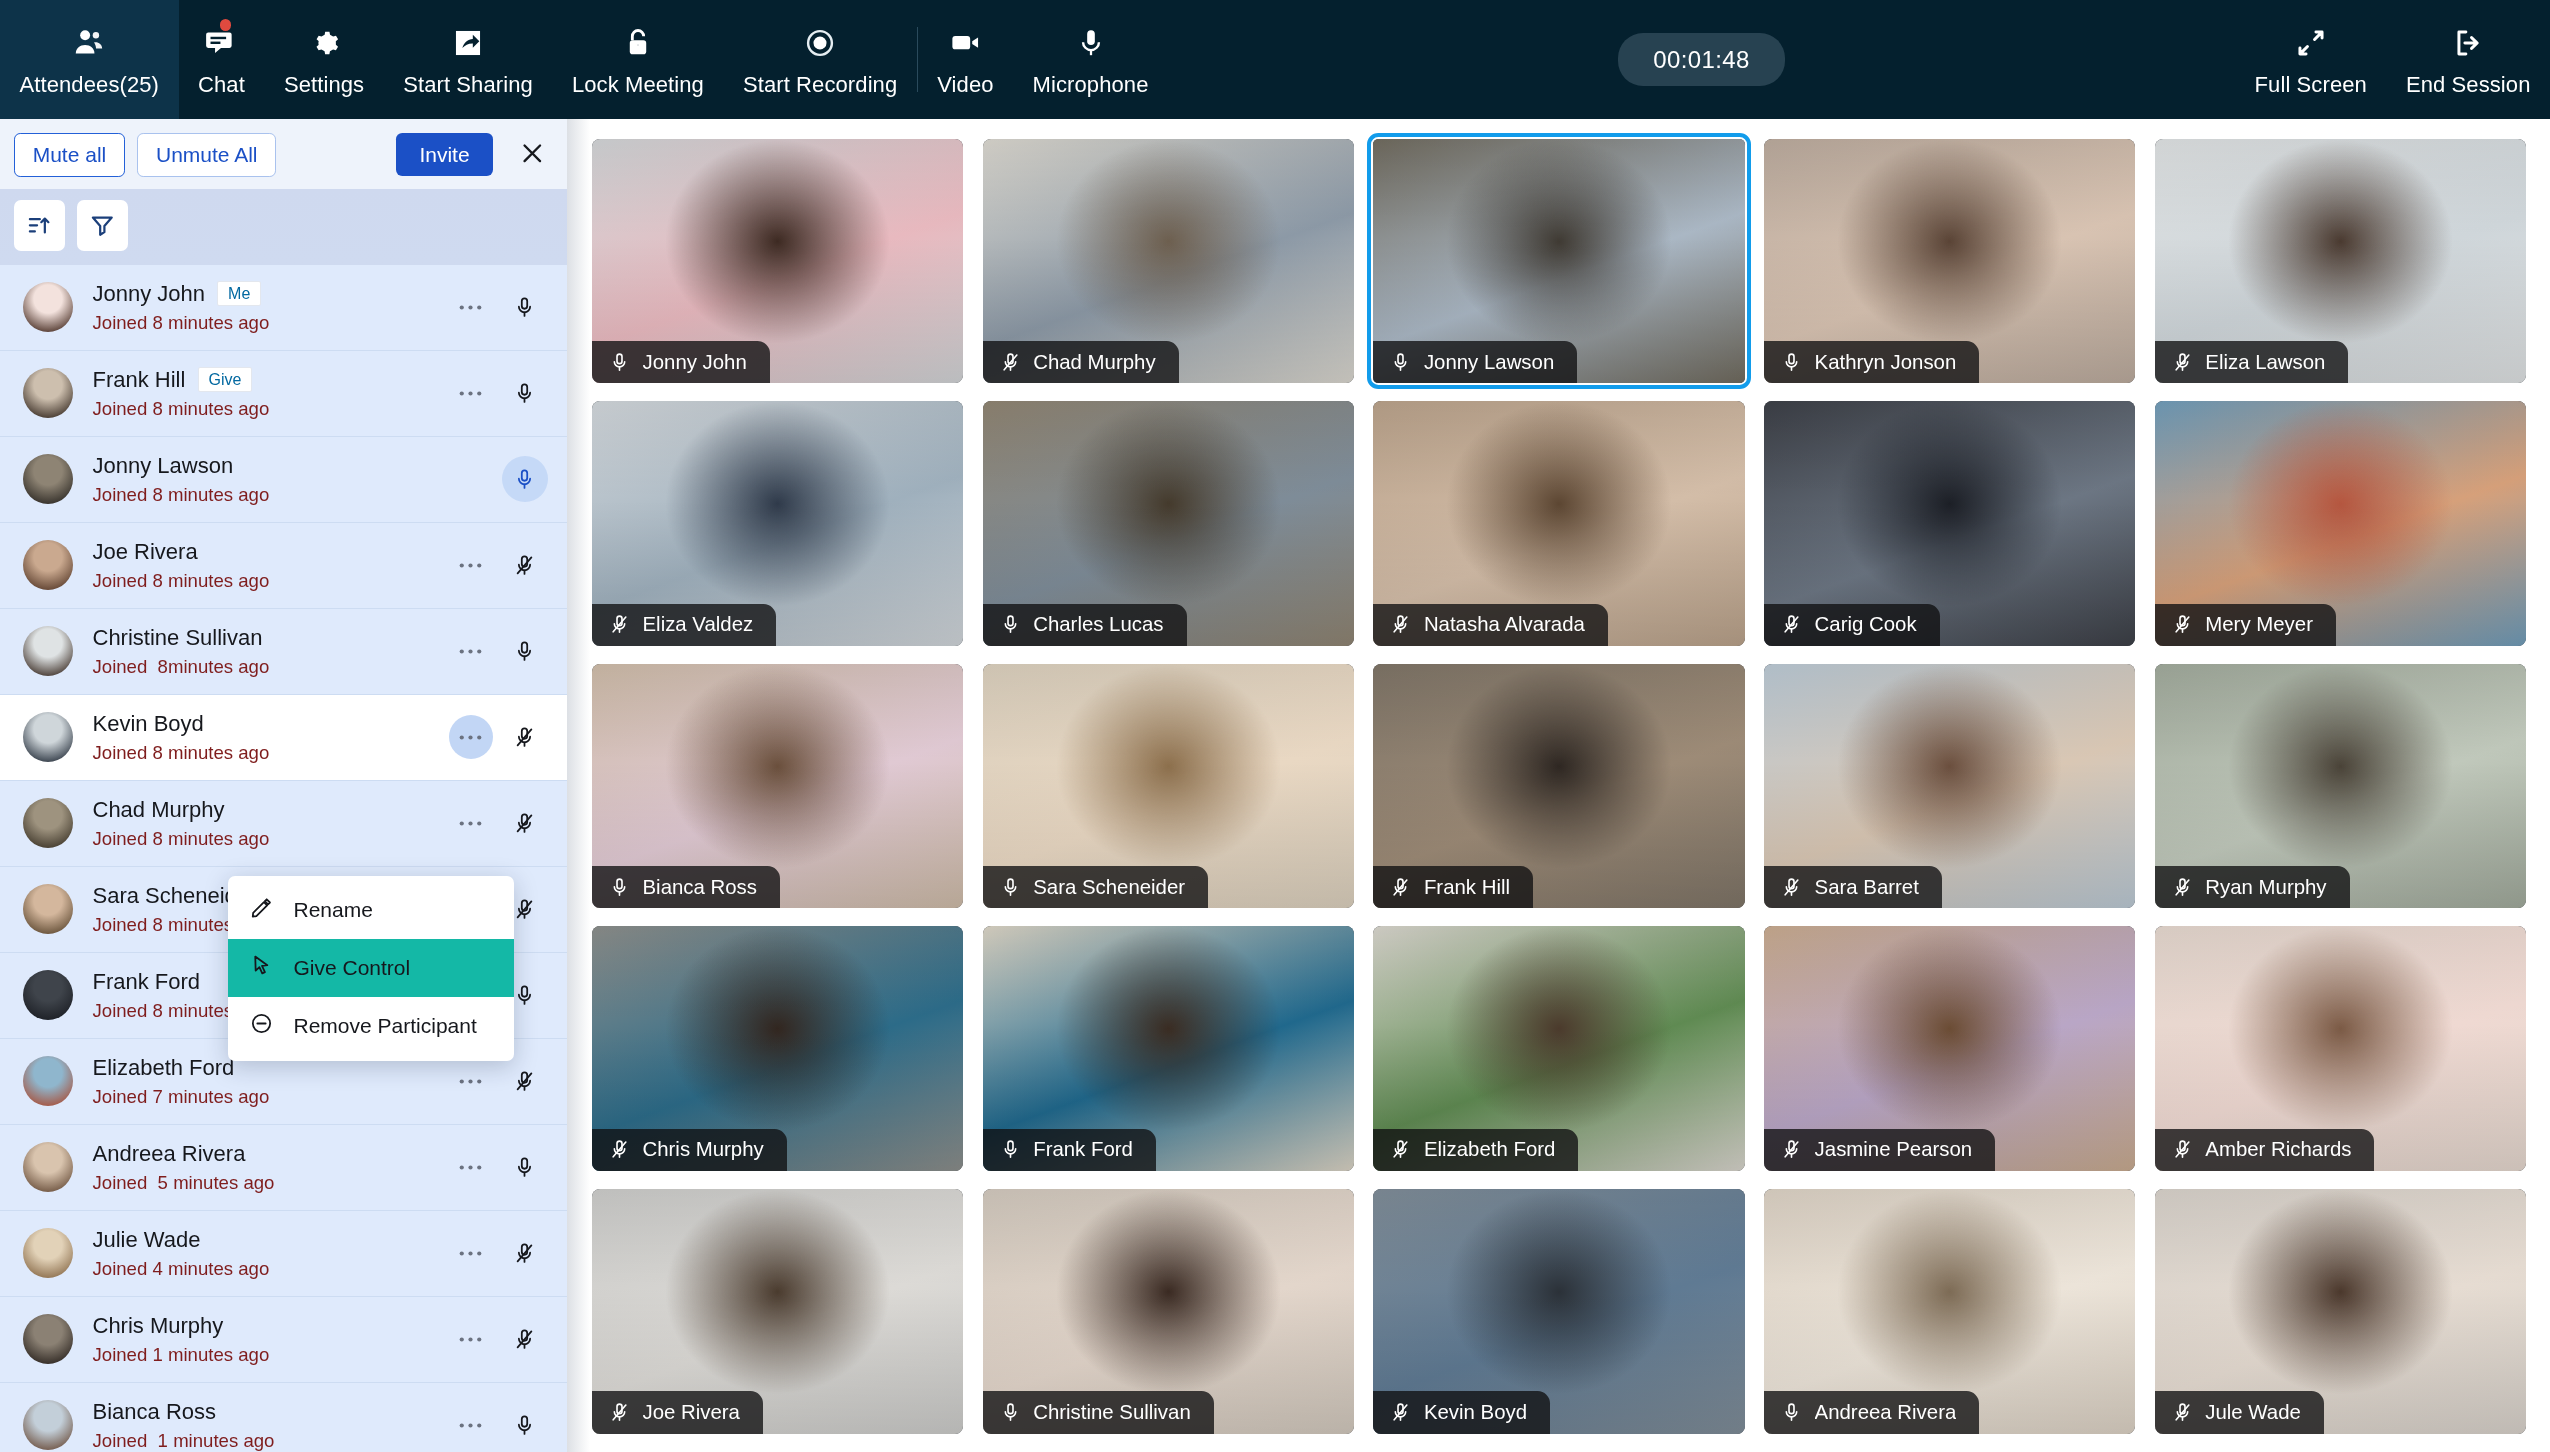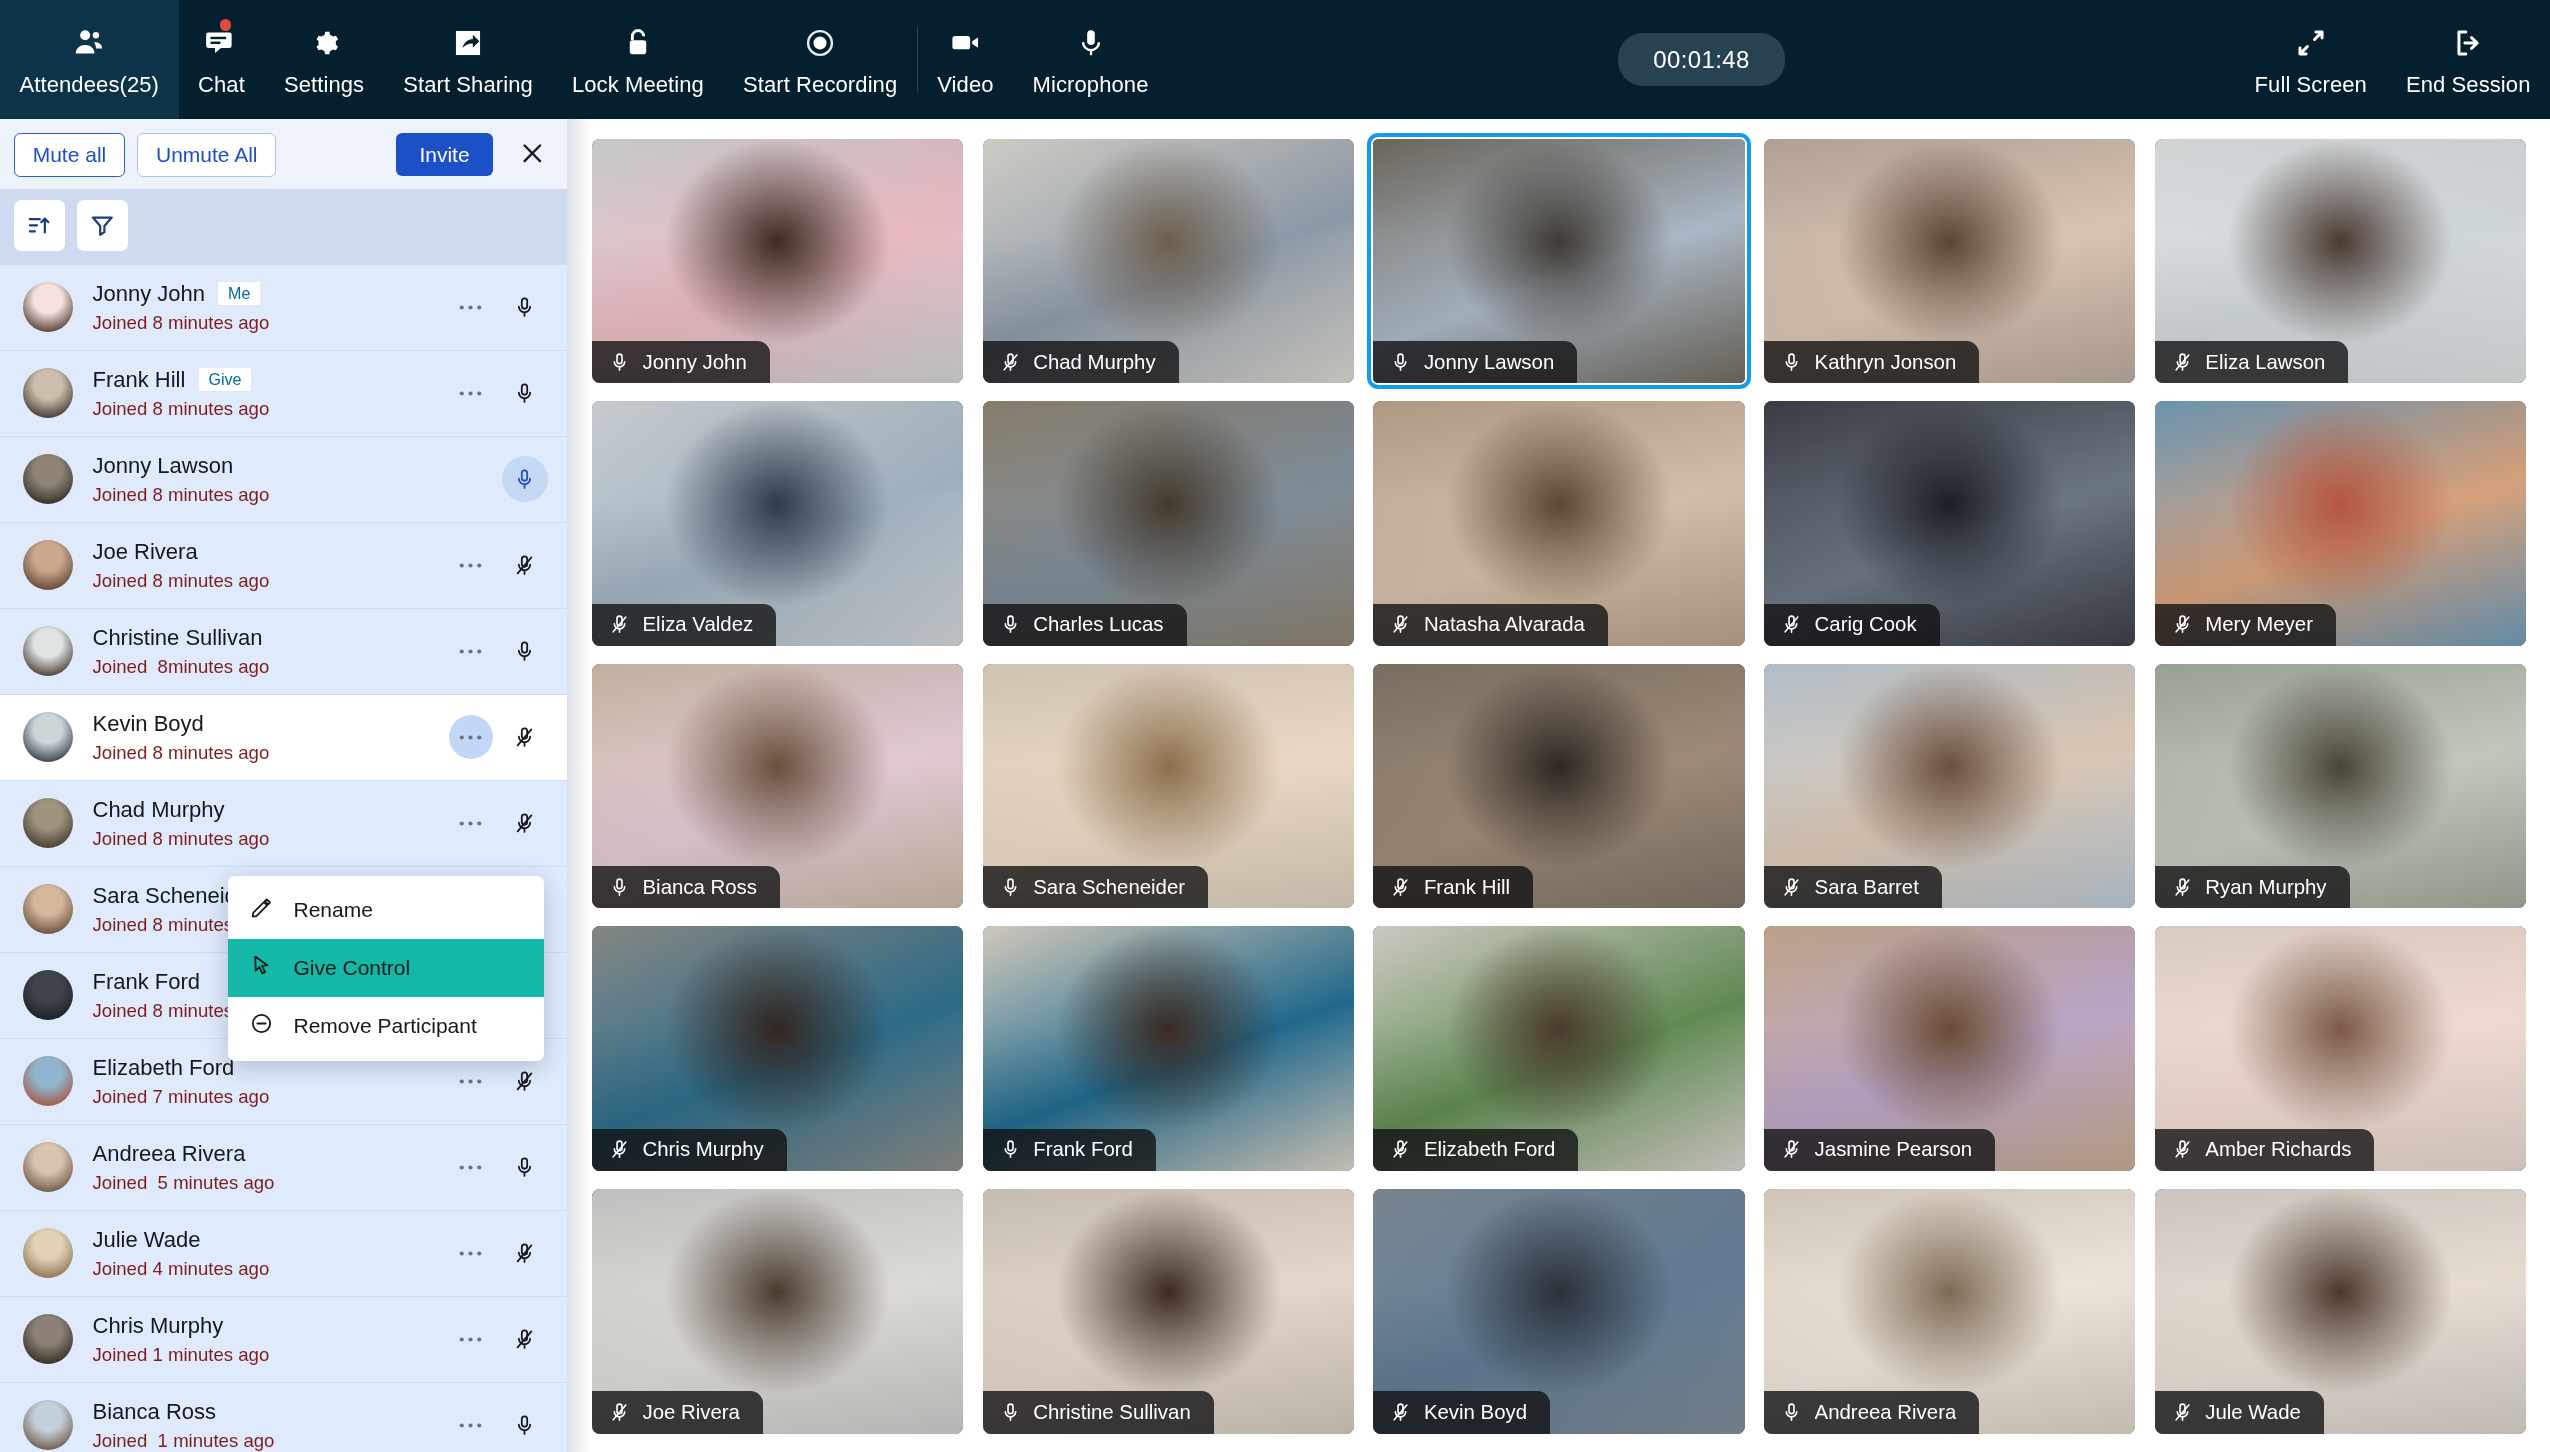--- a/index.html
+++ b/index.html
@@ -150,21 +150,21 @@
     width: 46px; height: 46px; border-radius: 50%;
     display: flex; align-items: center; justify-content: center;
     cursor: pointer;
   }
   .mic-btn.hl { background: #c5d9f7; }
 
   
   .ctx-menu {
     position: absolute;
     left: 228px; top: 757px;
-    width: 316px;
+    width: 286px;
     background: #ffffff;
     border-radius: 7px;
     box-shadow: 0 5.3px 25px rgba(20,30,60,.22);
     z-index: 60;
     overflow: hidden;
     padding: 5.3px 0;
   }
   .ctx-item {
     display: flex; align-items: center; gap: 19.5px;
     padding: 14px 21px;

